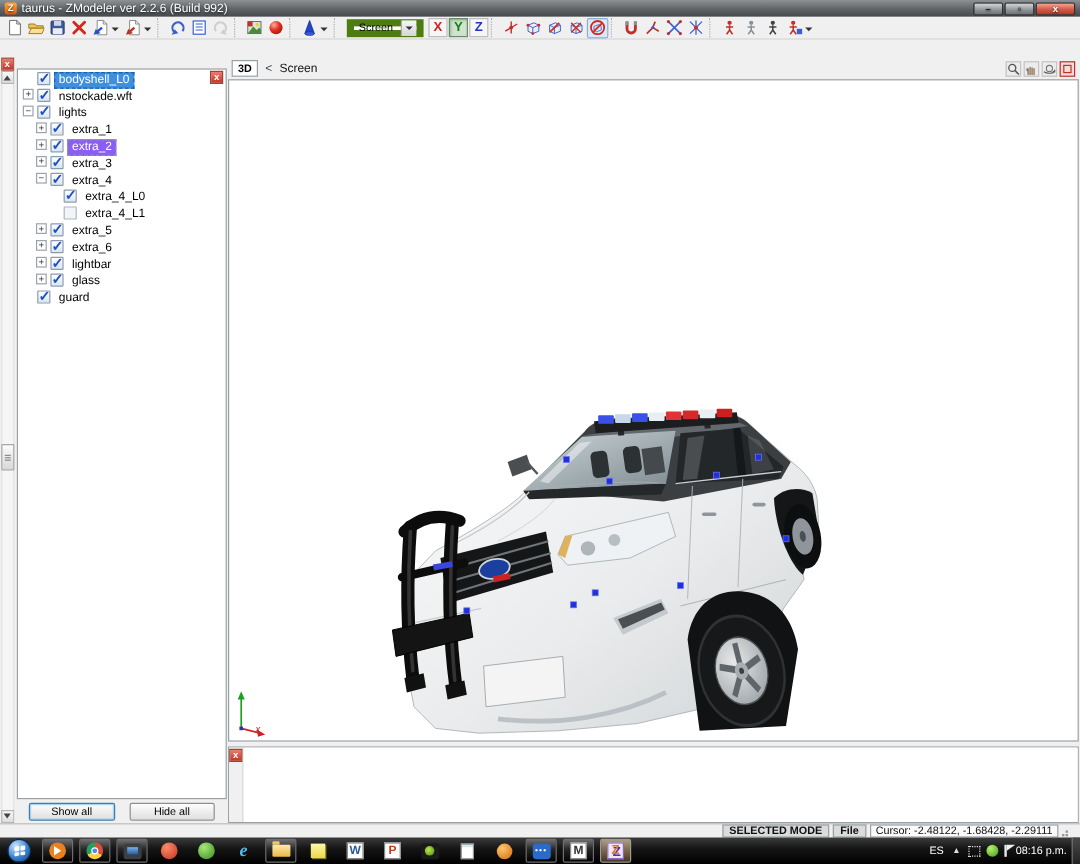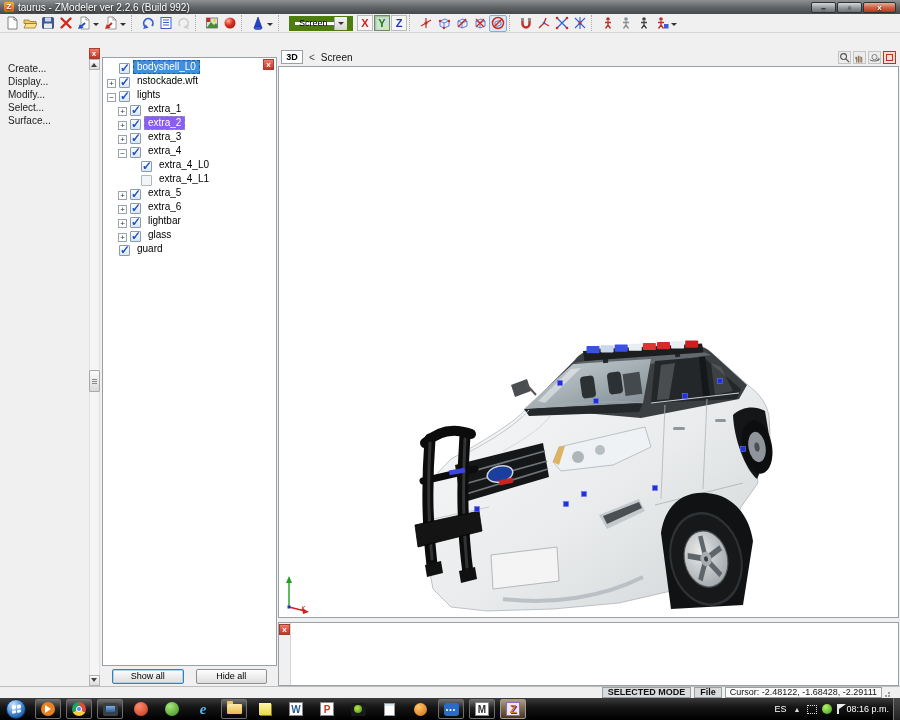--- a/index.html
+++ b/index.html
@@ -65,21 +65,21 @@
     border-right:1px solid #e0e0e0;position:relative}
   .scroll-thumb{position:absolute;top:300px;left:-1px;width:11px;height:22px;
     background:linear-gradient(#fbfbfb,#d9d9d9);border:1px solid #a8a8a8;border-radius:1px}
   .scroll-thumb::after{content:"";position:absolute;left:2px;right:2px;top:8px;height:1px;
     background:#8a8a8a;box-shadow:0 2px 0 #8a8a8a,0 4px 0 #8a8a8a}
 
   .tree-panel{width:178px;display:flex;flex-direction:column;padding:9px 1px 2px 2px;background:#f0f0f0}
   .tree-box{flex:1;background:#fff;border:1px solid #98a0a8;position:relative;overflow:hidden}
   .tree-close{position:absolute;top:1px;right:2px;z-index:5}
   .tree-rows{padding-top:2px;font-size:10px}
-  .tree-row{display:flex;align-items:flex-end;height:14px;white-space:nowrap;cursor:default}
+  .tree-row{display:flex;align-items:flex-start;height:14px;white-space:nowrap;cursor:default}
   .t-exp{width:9px;height:9px;border:1px solid #9aa4ae;background:#fff;font-size:8px;
     line-height:7px;text-align:center;color:#333;margin:0 3px 0 0;flex:none}
   .t-exp.hidden{visibility:hidden}
   .t-cb{width:11px;height:11px;border:1px solid #8a9ab0;border-radius:1px;
     background:linear-gradient(#fff,#d8e6ef);margin-right:3px;flex:none;position:relative}
   .t-cb.on::after{content:"✓";position:absolute;left:0;top:-3px;font-size:12px;
     color:#2050c8;font-weight:bold}
   .t-cb.off{background:#f2f5f7;border-color:#aeb6be}
   .t-label{padding:0 3px;line-height:12px;color:#000;border:1px dashed transparent}
   .t-label.sel-active{background:#3d8fe0;color:#fff;border-color:#1f5fa0}
@@ -430,27 +430,20 @@
                 <rect x="9" y="8" width="4.5" height="4.5" fill="#3a5fd0"></rect>
               </svg>
             </span>
           </span>
           <span class="tb-caret"></span>
         </span>
     </div>
 
     <div class="main">
 
-      <div class="cmd-panel" id="cmd-panel">
-          <div class="cmd-item">Create...</div>
-          <div class="cmd-item">Display...</div>
-          <div class="cmd-item">Modify...</div>
-          <div class="cmd-item">Select...</div>
-          <div class="cmd-item">Surface...</div>
-        </div>
 
       <div class="panel-strip">
         <span class="redx">x</span>
         <span class="scroll-btn">
             <i class="arr-up"></i>
           </span>
         <span class="scroll-track">
           <span class="scroll-thumb"></span>
         </span>
         <span class="scroll-btn">

